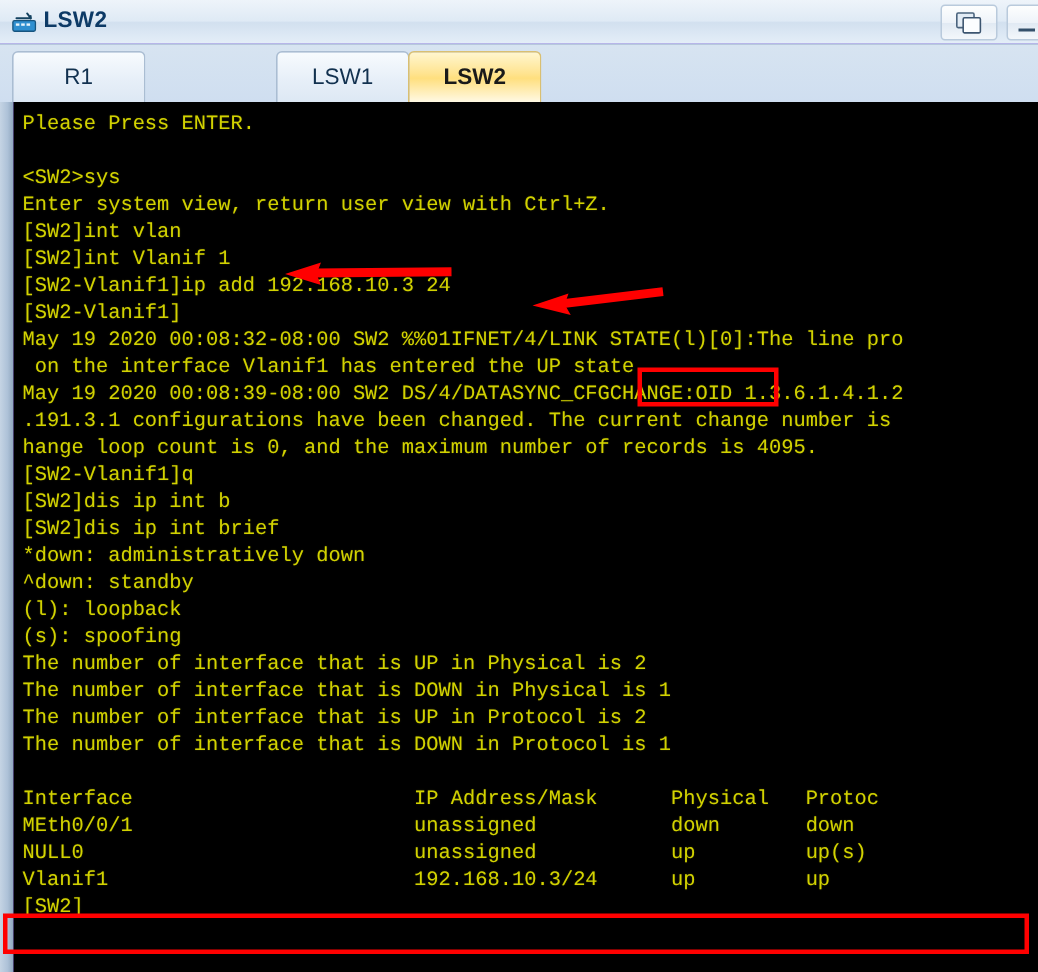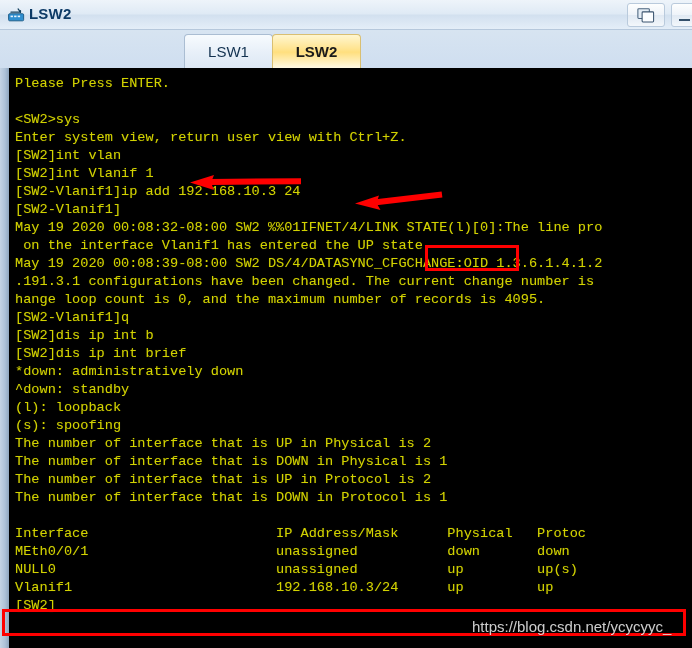--- a/index.html
+++ b/index.html
@@ -189,20 +189,21 @@
         <rect x="5.6" y="4.4" width="13" height="11.4" rx="1" fill="#fbfdff" stroke="#3c5570" stroke-width="1.2"></rect>
       </svg>
     </div>
 
     <div class="winbtn" id="btn-min">
       <div id="min-glyph"></div>
     </div>
   </div>
 
   <div id="tabstrip">
+    <div class="tab" id="tab-0">R1</div>
     <div class="tab" id="tab-2">LSW1</div>
     <div class="tab active" id="tab-3">LSW2</div>
   </div>
 
   <div id="frame-left"></div>
 
   <div id="terminal">
     <div id="console-lines"><div class="cline">Please Press ENTER.</div><div class="cline">&nbsp;</div><div class="cline">&lt;SW2&gt;sys</div><div class="cline">Enter system view, return user view with Ctrl+Z.</div><div class="cline">[SW2]int vlan</div><div class="cline">[SW2]int Vlanif 1</div><div class="cline">[SW2-Vlanif1]ip add 192.168.10.3 24</div><div class="cline">[SW2-Vlanif1]</div><div class="cline">May 19 2020 00:08:32-08:00 SW2 %%01IFNET/4/LINK STATE(l)[0]:The line pro</div><div class="cline"> on the interface Vlanif1 has entered the UP state.</div><div class="cline">May 19 2020 00:08:39-08:00 SW2 DS/4/DATASYNC_CFGCHANGE:OID 1.3.6.1.4.1.2</div><div class="cline">.191.3.1 configurations have been changed. The current change number is</div><div class="cline">hange loop count is 0, and the maximum number of records is 4095.</div><div class="cline">[SW2-Vlanif1]q</div><div class="cline">[SW2]dis ip int b</div><div class="cline">[SW2]dis ip int brief</div><div class="cline">*down: administratively down</div><div class="cline">^down: standby</div><div class="cline">(l): loopback</div><div class="cline">(s): spoofing</div><div class="cline">The number of interface that is UP in Physical is 2</div><div class="cline">The number of interface that is DOWN in Physical is 1</div><div class="cline">The number of interface that is UP in Protocol is 2</div><div class="cline">The number of interface that is DOWN in Protocol is 1</div><div class="cline">&nbsp;</div><div class="cline">Interface                       IP Address/Mask      Physical   Protoc</div><div class="cline">MEth0/0/1                       unassigned           down       down</div><div class="cline">NULL0                           unassigned           up         up(s)</div><div class="cline">Vlanif1                         192.168.10.3/24      up         up</div><div class="cline">[SW2]</div></div>
   </div>
 
@@ -212,15 +213,14 @@
   <svg class="annot" id="arrow-1" viewBox="0 0 115 20">
     <path d="M22 10 L113 9.2" stroke="#ff0000" stroke-width="6" stroke-linecap="butt"></path>
     <path d="M2 10.6 L26 3 L23 10.6 L26 18 Z" fill="#ff0000"></path>
   </svg>
 
   <svg class="annot" id="arrow-2" viewBox="0 0 92 22">
     <path d="M22 12.6 L90 4.4" stroke="#ff0000" stroke-width="6" stroke-linecap="butt"></path>
     <path d="M3 13.6 L27 5.6 L24.5 13 L28.5 20 Z" fill="#ff0000"></path>
   </svg>
 
-  <div id="watermark">https://blog.csdn.net/ycycyyc_</div>
 
 </div>
 
 </body></html>

